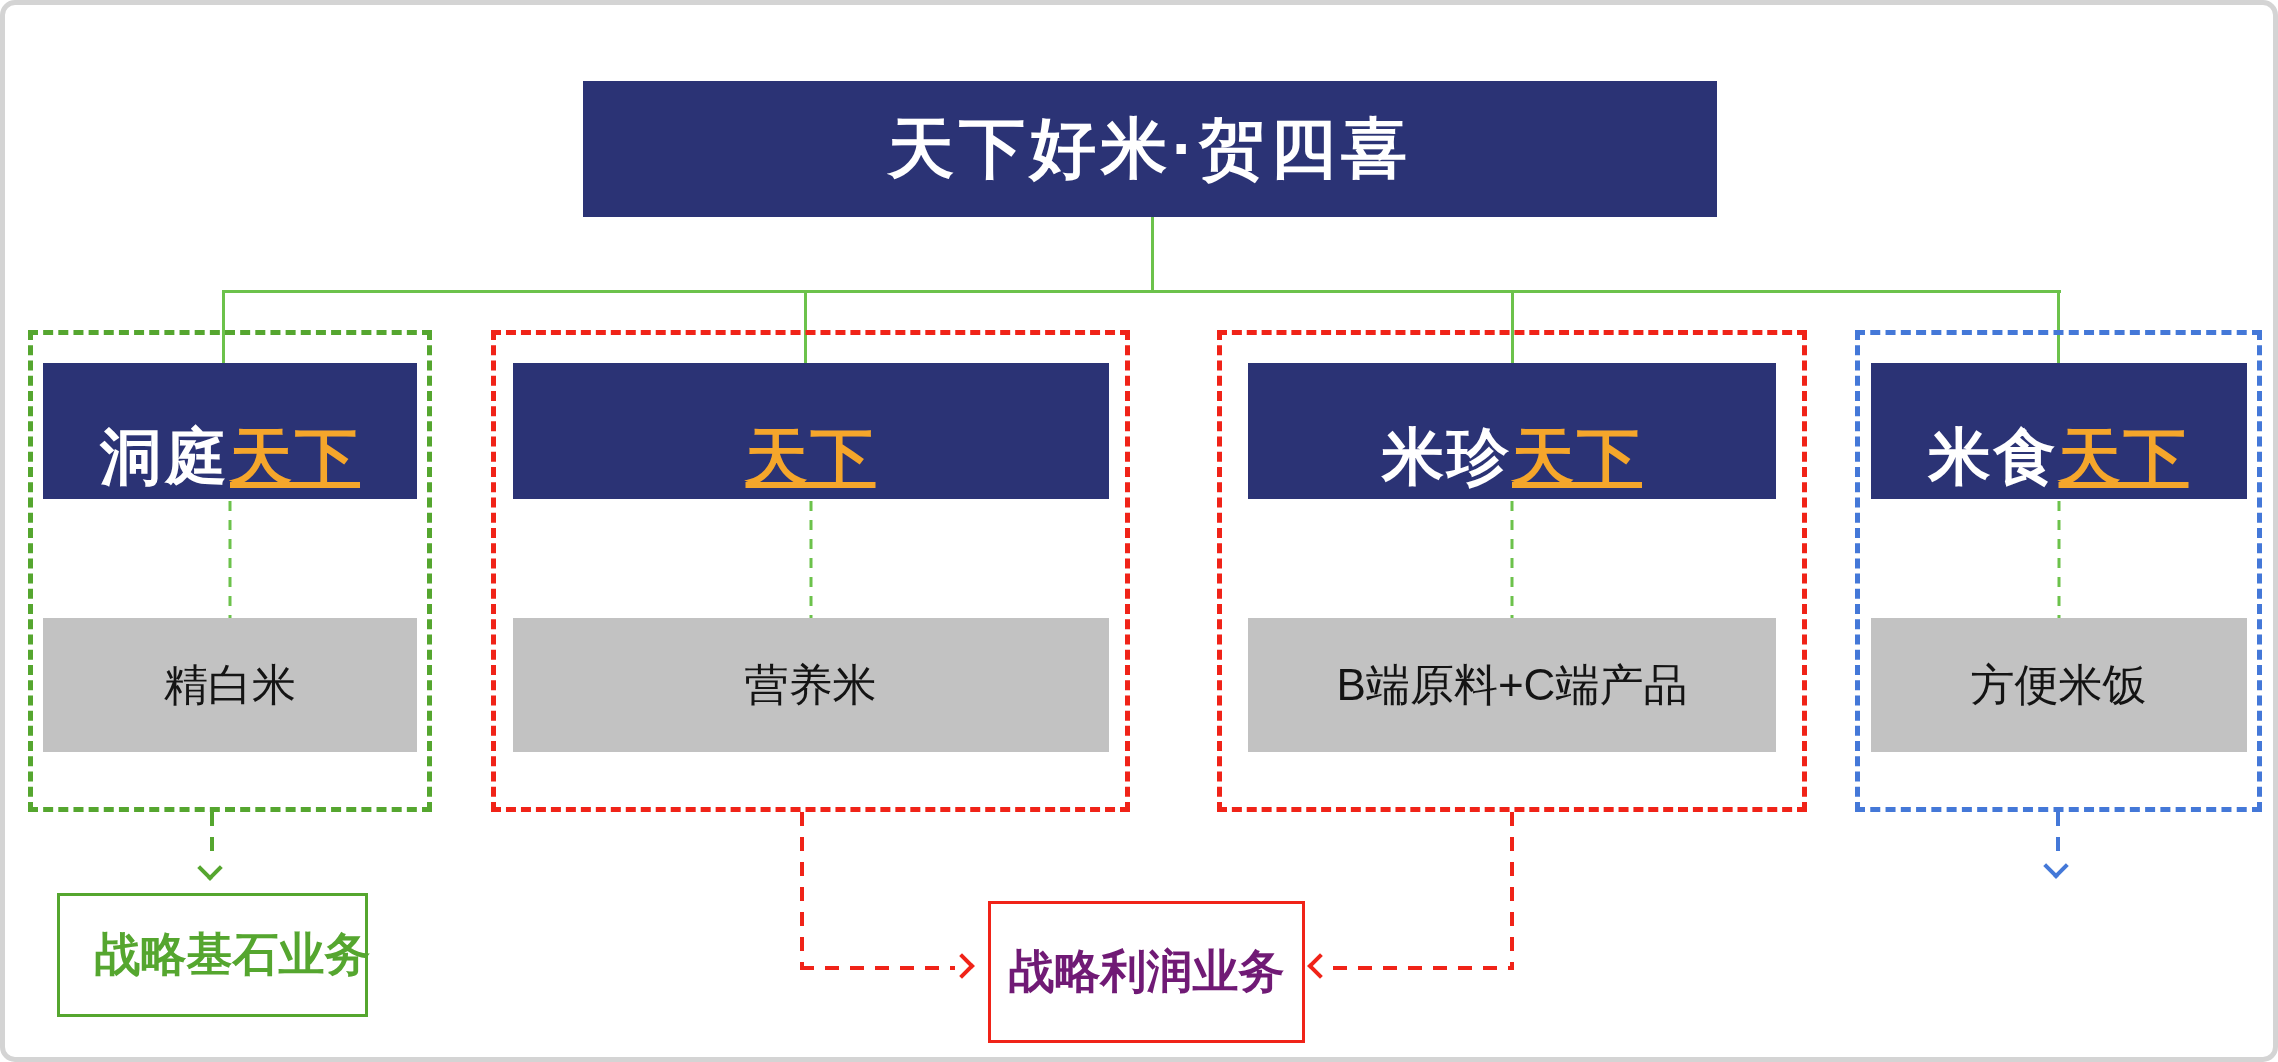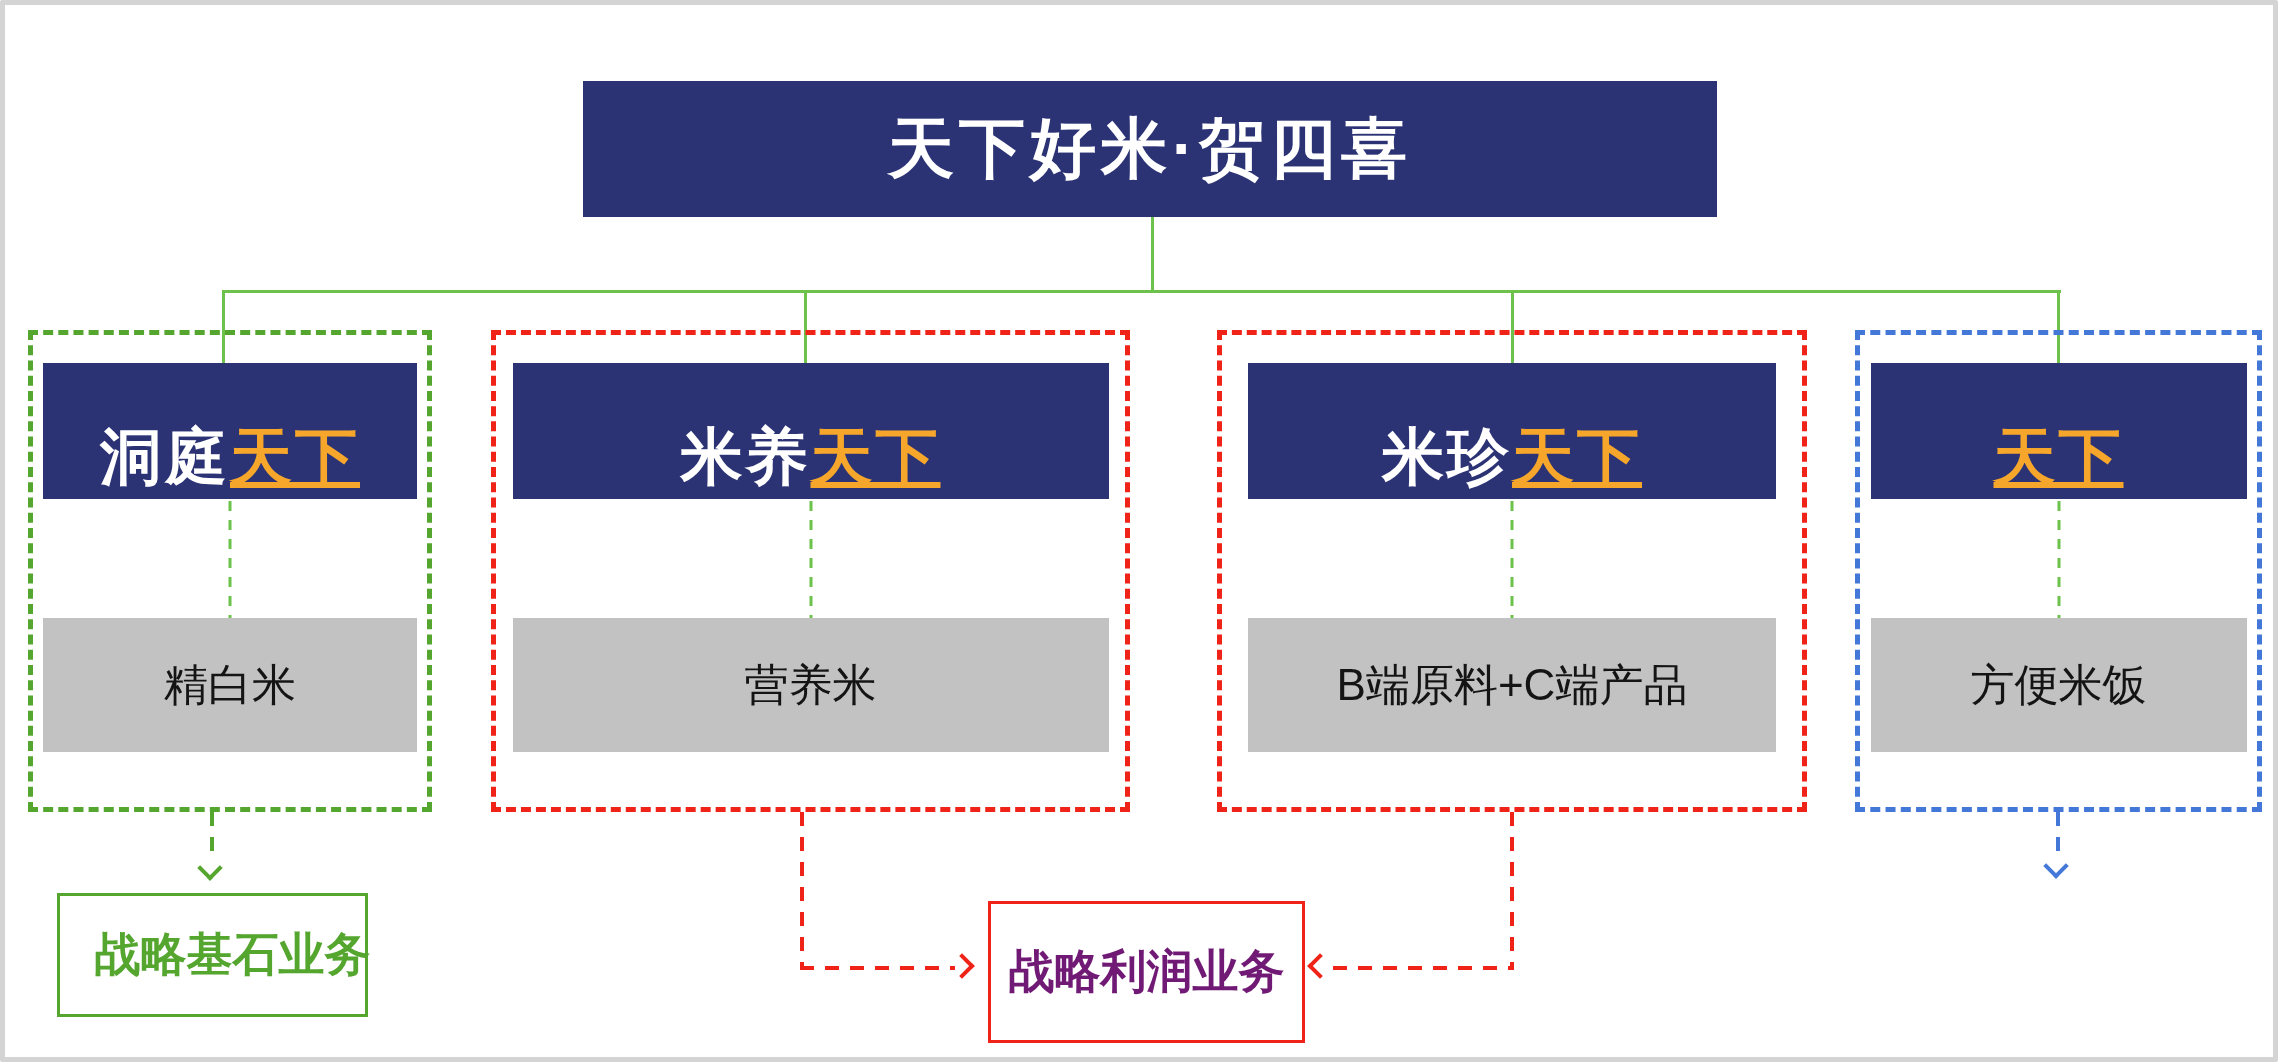--- a/index.html
+++ b/index.html
@@ -5,21 +5,21 @@
   html, body { margin: 0; padding: 0; background: #ffffff; }
   * { box-sizing: border-box; }
   body { font-family: "Liberation Sans", "DejaVu Sans", sans-serif; }
 
   .canvas {
     position: relative;
     width: 2278px;
     height: 1062px;
     background: #ffffff;
     border: 5px solid #d4d4d4;
-    border-radius: 2px;
+    border-radius: 15px;
     overflow: hidden;
   }
 
   
   .root-box {
     position: absolute;
     left: 578px; top: 76px;
     width: 1134px; height: 136px;
     background: #2b3375;
     display: flex; align-items: center; justify-content: center;
@@ -126,38 +126,38 @@
     <div class="brand-box" style="width:374px;">
       <span class="w">洞庭</span>
         <span class="o">天下</span>
     </div>
     <div class="inner-conn"></div>
     <div class="product-box" style="width:374px;">精白米</div>
   </div>
 
   <div class="branch red" style="left:486px; width:639px;">
     <div class="brand-box" style="width:596px;">
-      <span class="w">米养</span>
         <span class="o">天下</span>
     </div>
     <div class="inner-conn"></div>
     <div class="product-box" style="width:596px;">营养米</div>
   </div>
 
   <div class="branch red" style="left:1212px; width:590px;">
     <div class="brand-box" style="width:528px;">
       <span class="w">米珍</span>
         <span class="o">天下</span>
     </div>
     <div class="inner-conn"></div>
     <div class="product-box" style="width:528px;text-align:center;">B端原料+C端产品</div>
   </div>
 
   <div class="branch blue" style="left:1850px; width:407px;">
     <div class="brand-box" style="width:376px;">
+      <span class="w">米食</span>
         <span class="o">天下</span>
     </div>
     <div class="inner-conn"></div>
     <div class="product-box" style="width:376px;">方便米饭</div>
   </div>
 
   <div class="dashv g" style="left:205px; top:807px; height:50px;"></div>
   <div class="chev down-g" style="left:196px; top:854px;"></div>
 
   <div class="dashv r" style="left:795px; top:807px; height:156px;"></div>

